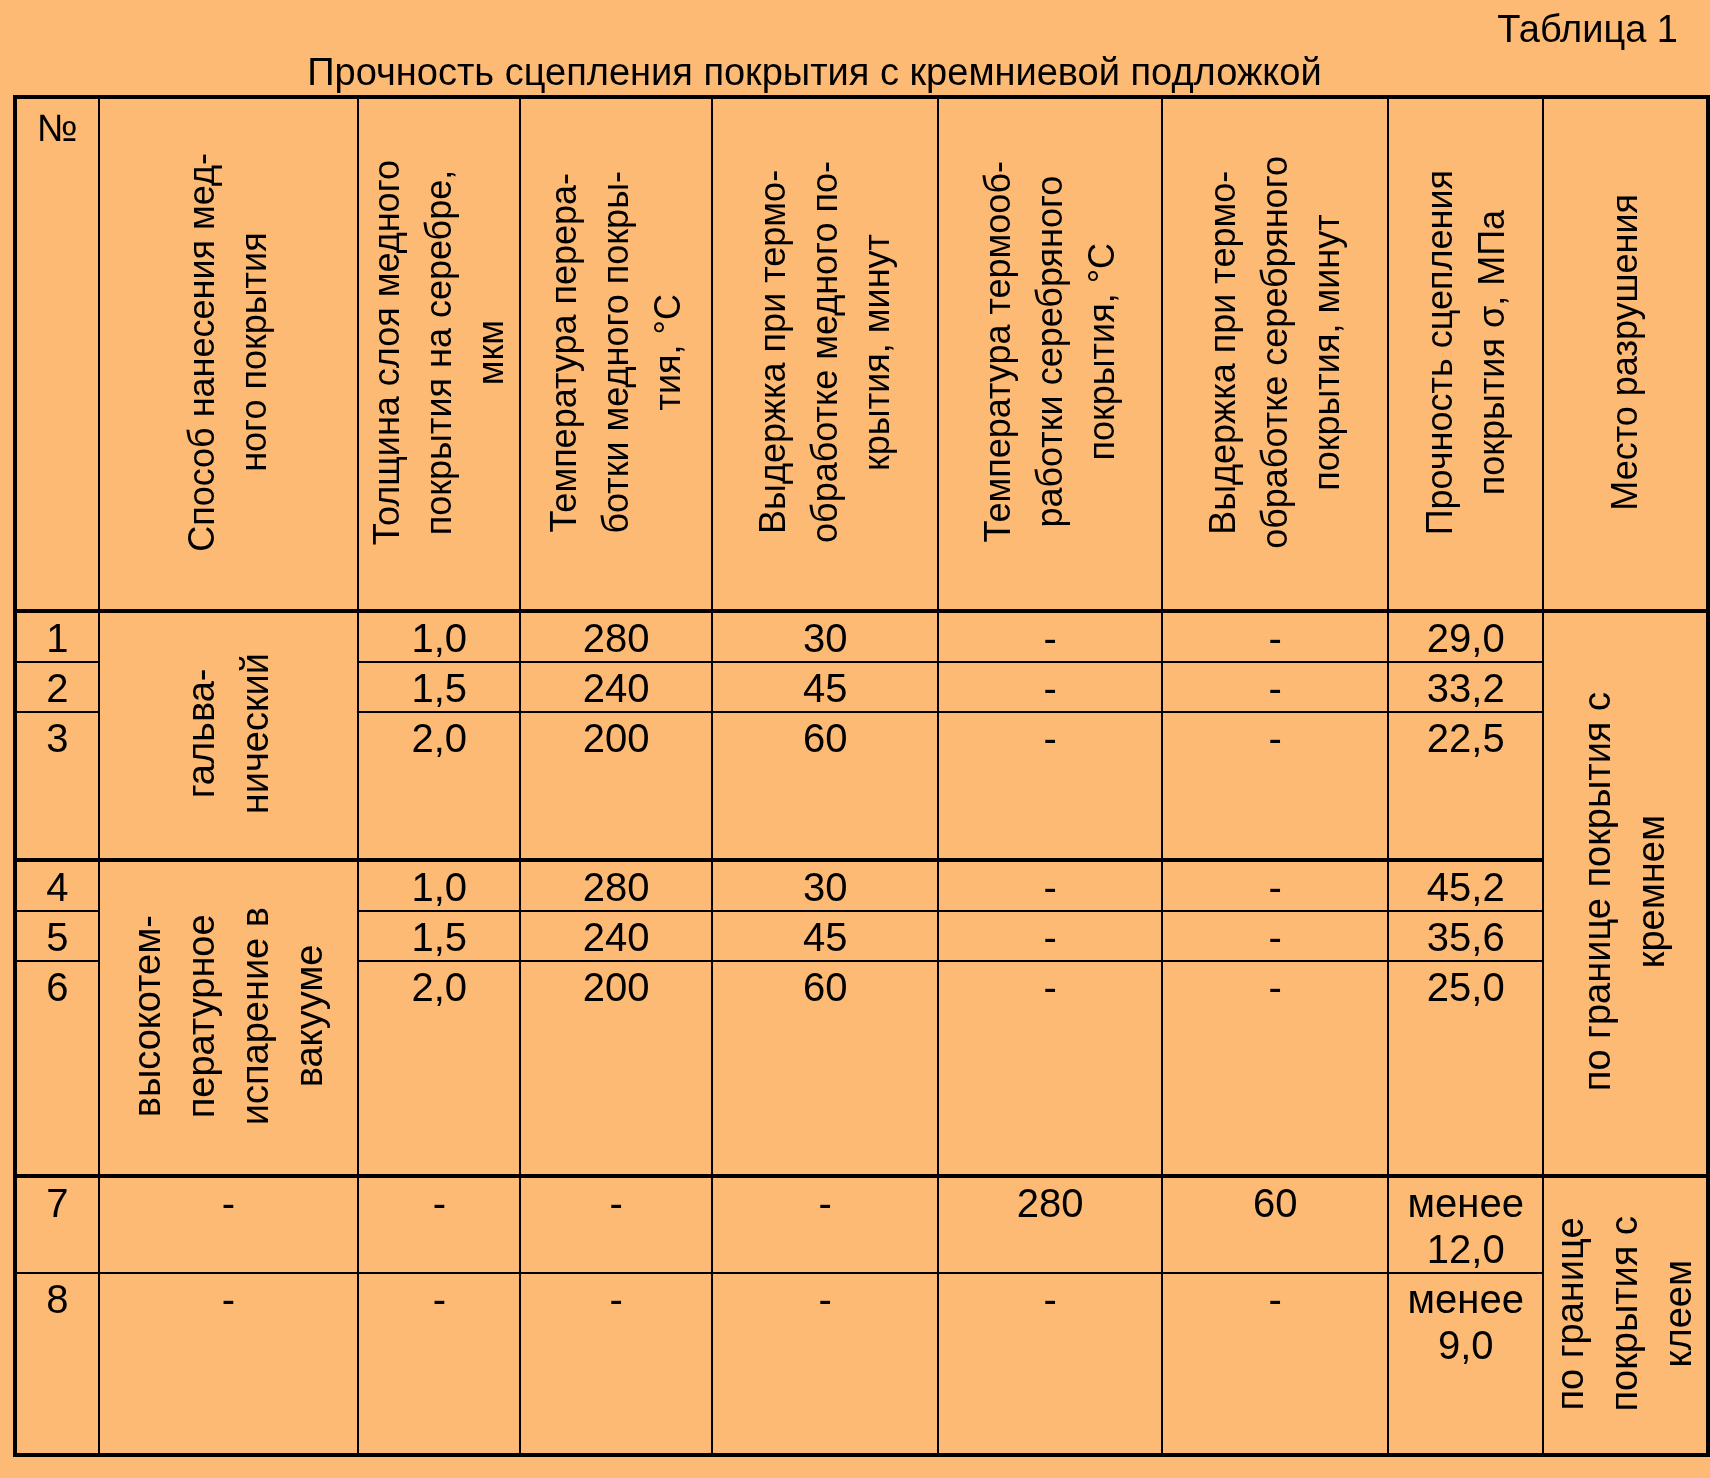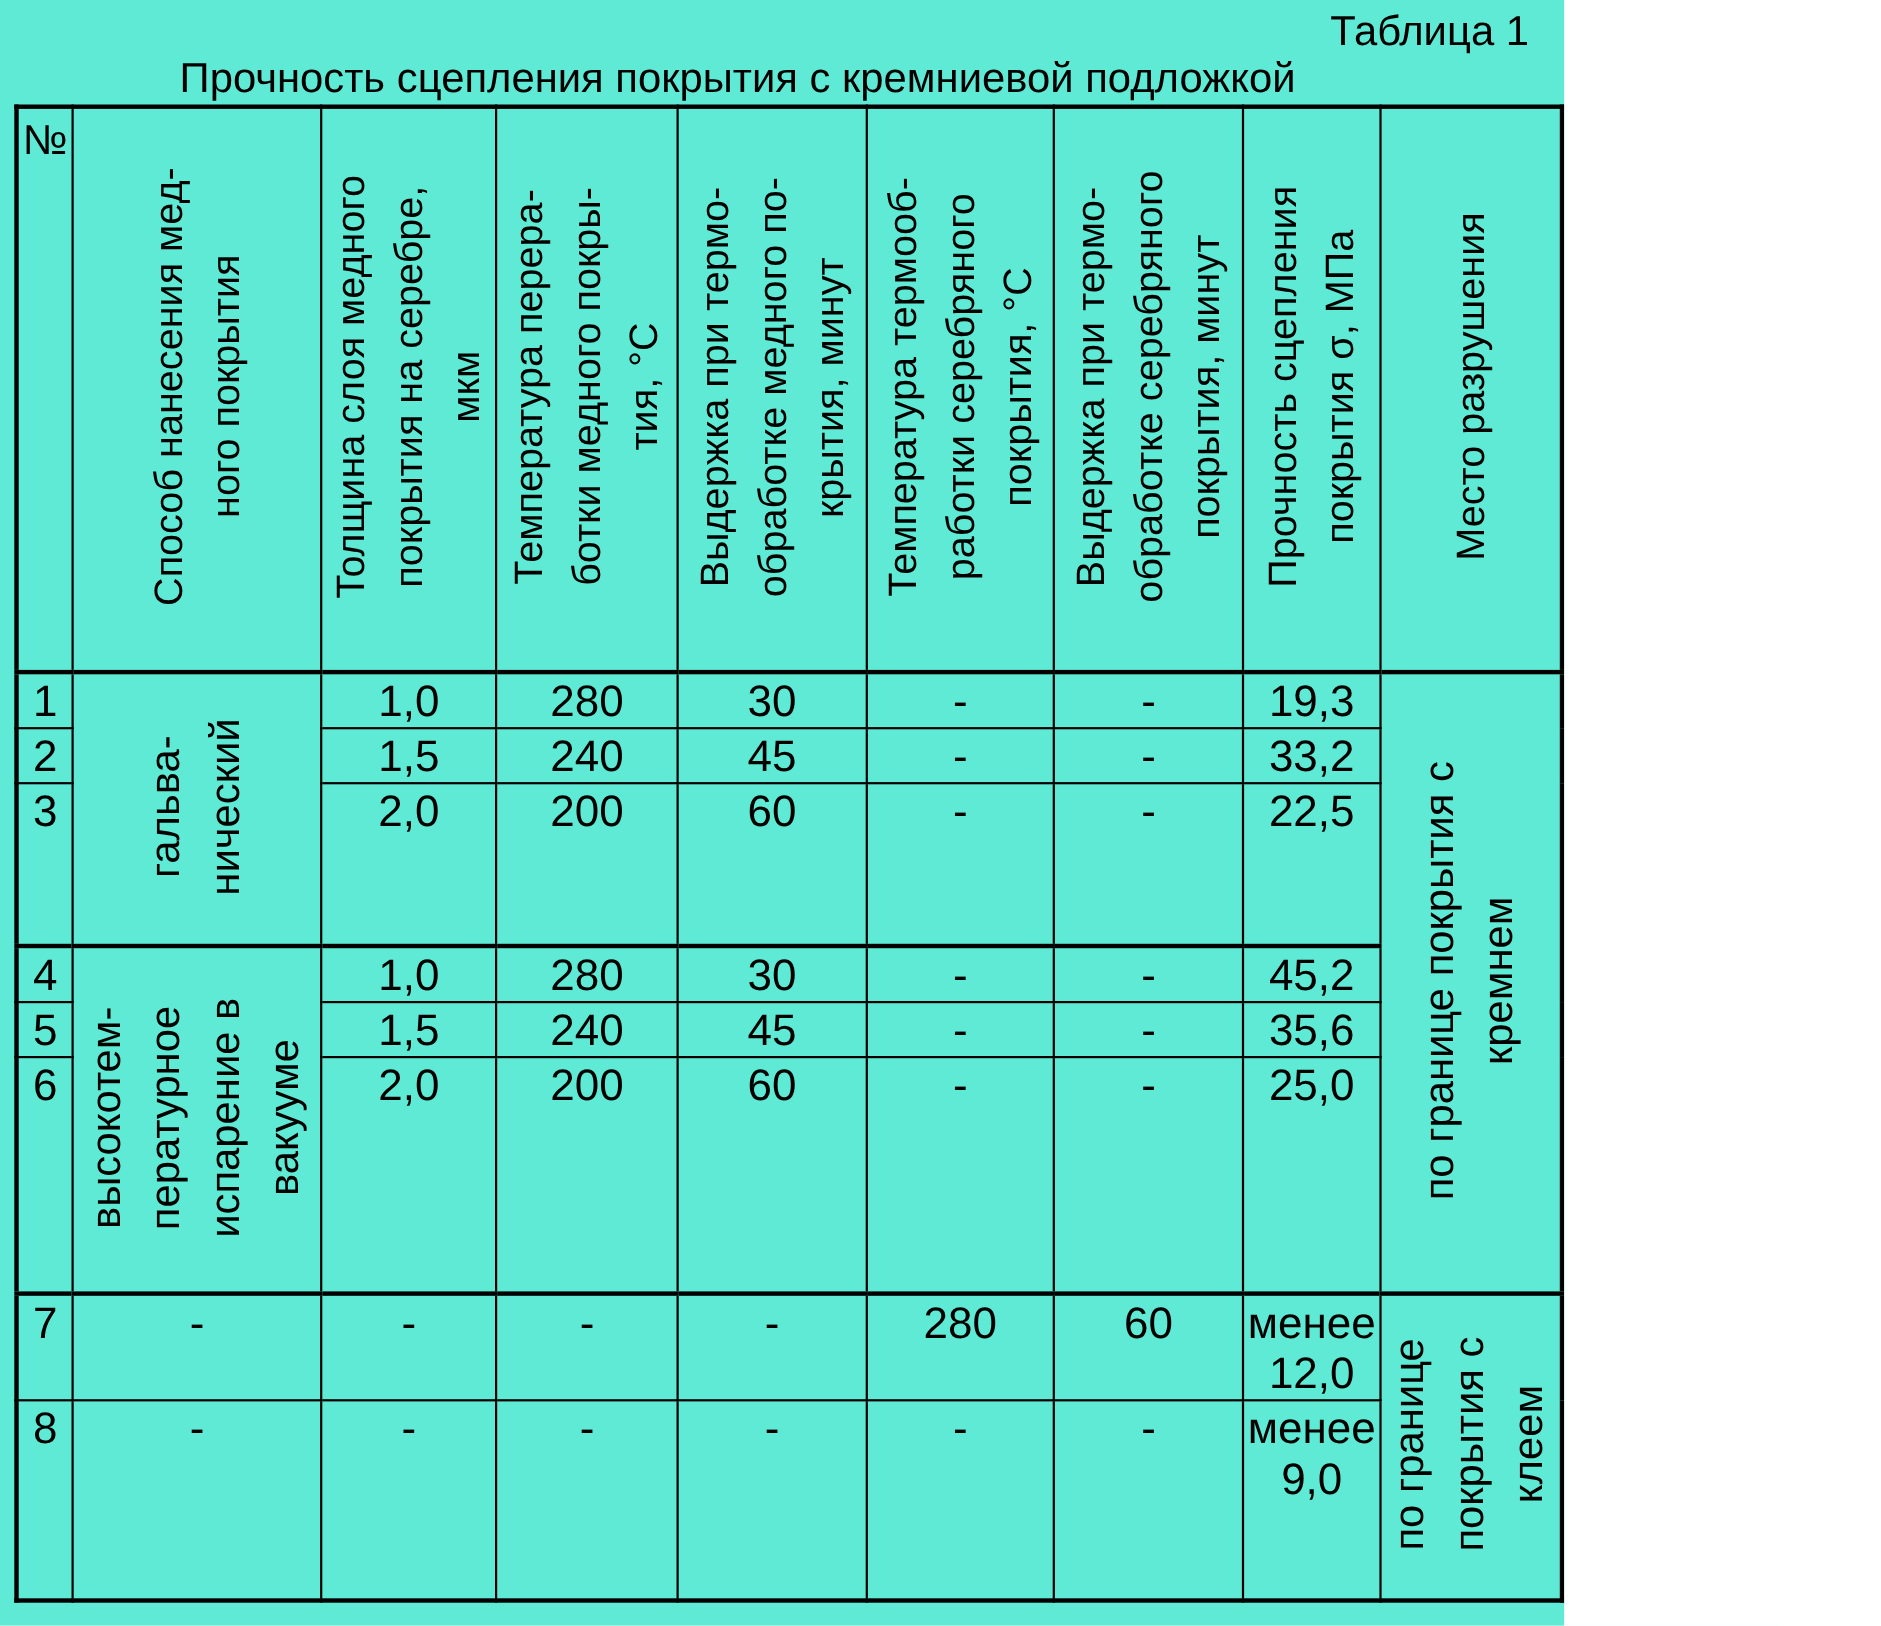--- a/index.html
+++ b/index.html
@@ -4,23 +4,23 @@
 <style>
   * { box-sizing: border-box; }
   html, body { margin: 0; padding: 0; background: #ffffff; }
   body {
     color: #000000;
     font-family: "Liberation Sans", sans-serif;
     -webkit-font-smoothing: antialiased;
   }
   .page {
     position: relative;
-    width: 1422px;
+    width: 1710px;
     height: 1478px;
-    background: #5eead4;
+    background: #fdba74;
     overflow: hidden;
   }
   .doc-title {
     text-align: right;
     font-size: 38px;
     line-height: 1.12;
     padding: 8px 32px 0 0;
     white-space: nowrap;
   }
   .doc-caption {
@@ -129,21 +129,21 @@
     <tbody>
       <tr style="height:48px">
         <td class="cell">1</td>
         <td class="rot-cell bb-thick" rowspan="3"><div class="vtext vtext-body">гальва-
 нический</div></td>
         <td class="cell">1,0</td>
         <td class="cell">280</td>
         <td class="cell">30</td>
         <td class="cell">-</td>
         <td class="cell">-</td>
-        <td class="cell">19,3</td>
+        <td class="cell">29,0</td>
         <td class="rot-cell bb-thick" rowspan="6"><div class="vtext vtext-body">по границе покрытия с
 кремнем</div></td>
       </tr>
       <tr style="height:48px">
         <td class="cell">2</td>
         <td class="cell">1,5</td>
         <td class="cell">240</td>
         <td class="cell">45</td>
         <td class="cell">-</td>
         <td class="cell">-</td>

